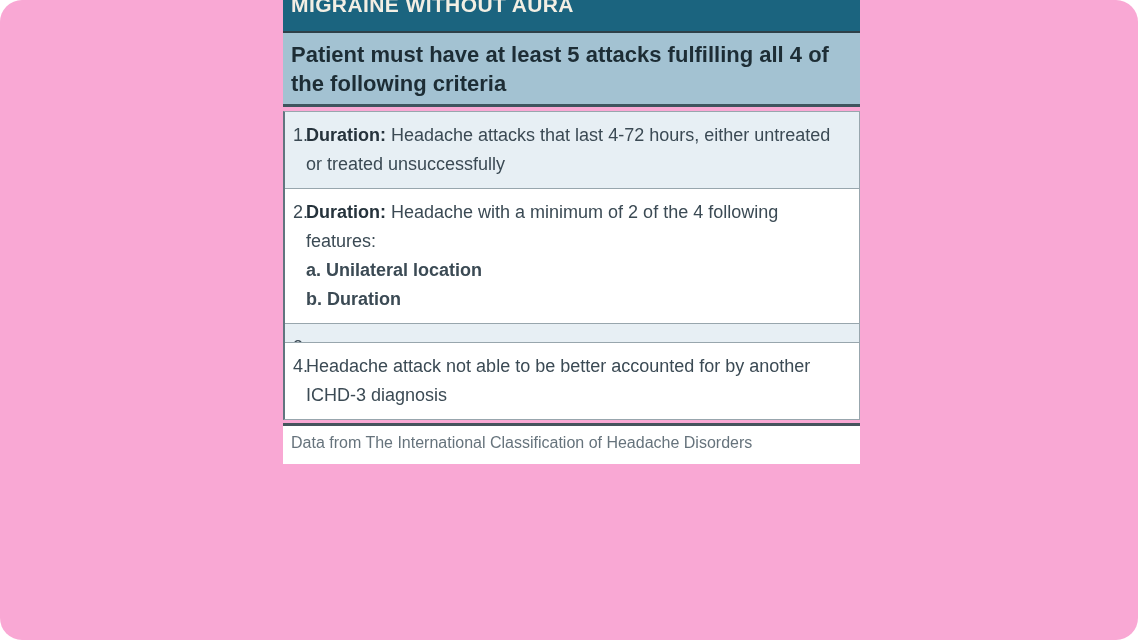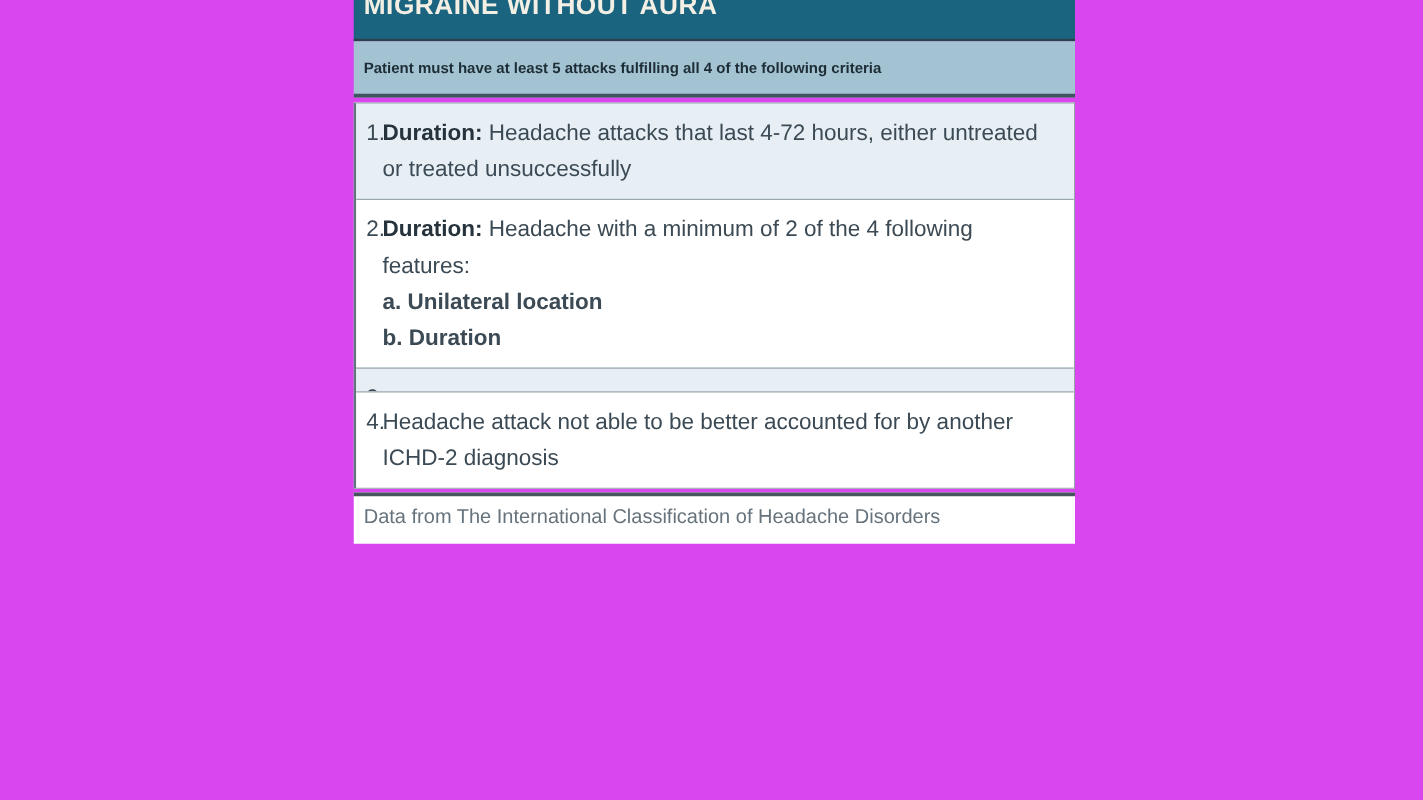--- a/index.html
+++ b/index.html
@@ -13,23 +13,24 @@
     --label-text:#26333c;
     --rule-light:#98a6ad;
     --rule-dark:#46545d;
     --footer-text:#66737c;
   }
   *{box-sizing:border-box;margin:0;padding:0;}
   html,body{background:#ffffff;}
   .page{
     position:relative;
     width:1138px;height:640px;
-    background:#d946ef;
+    background:#f9a8d4;
     overflow:hidden;
     font-family:"Liberation Sans", sans-serif;
+    border-radius:22px;
   }
   .table{
     position:absolute;
     left:283px;top:0;
     width:577px;
   }
   .title-bar{
     height:33px;
     background:var(--header-bg);
     overflow:hidden;
@@ -42,21 +43,21 @@
     font-size:21px;
     font-weight:bold;
     letter-spacing:0.4px;
     color:var(--header-text);
     white-space:nowrap;
   }
   .subtitle{
     background:var(--band-bg);
     border-bottom:3px solid #3f545e;
     padding:7px 16px 6px 8px;
-    font-size:12px;
+    font-size:22px;
     font-weight:bold;
     color:var(--band-text);
     line-height:29px;
   }
   .rows{
     margin-top:4px;
     border:1px solid var(--rule-light);
     border-left:2px solid #61757f;
     background:var(--row-bg);
   }
@@ -119,21 +120,21 @@
               <div class="subitem">b. Duration</div>
             </div>
     </div>
   </div>
         <div class="row alt">
     <span class="num">3.</span>
   </div>
         <div class="row">
     <span class="num">4.</span>
     <div class="content">
-      <span class="text">Headache attack not able to be better accounted for by another ICHD-2 diagnosis</span>
+      <span class="text">Headache attack not able to be better accounted for by another ICHD-3 diagnosis</span>
       
     </div>
   </div>
       </div>
 
     <div class="footer">Data from The International Classification of Headache Disorders</div>
 
   </div>
 </div>
 

